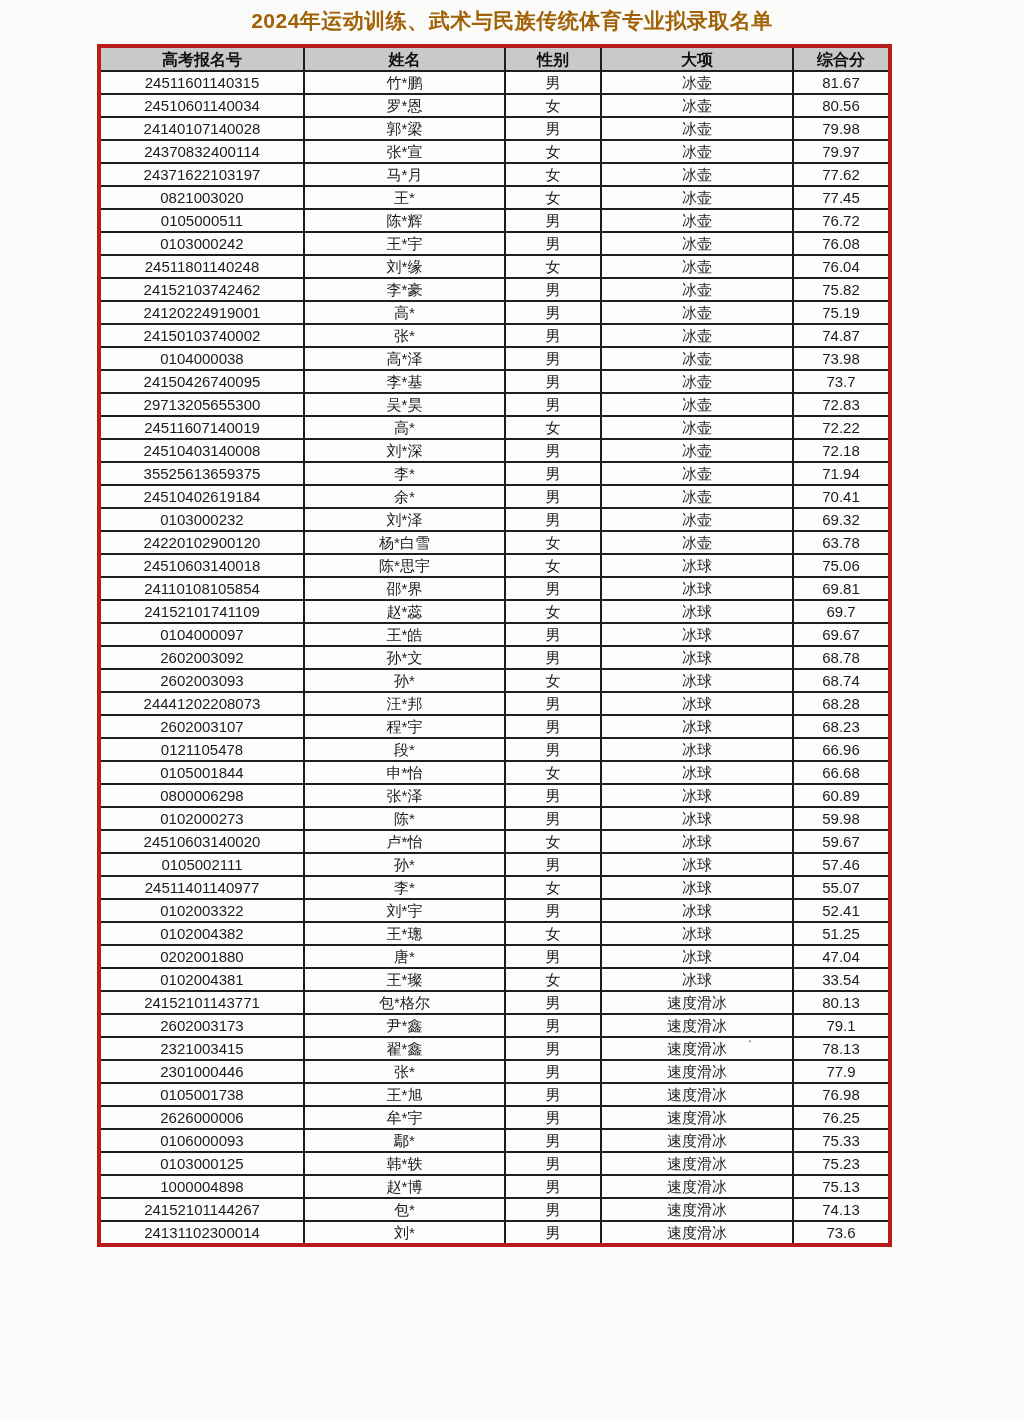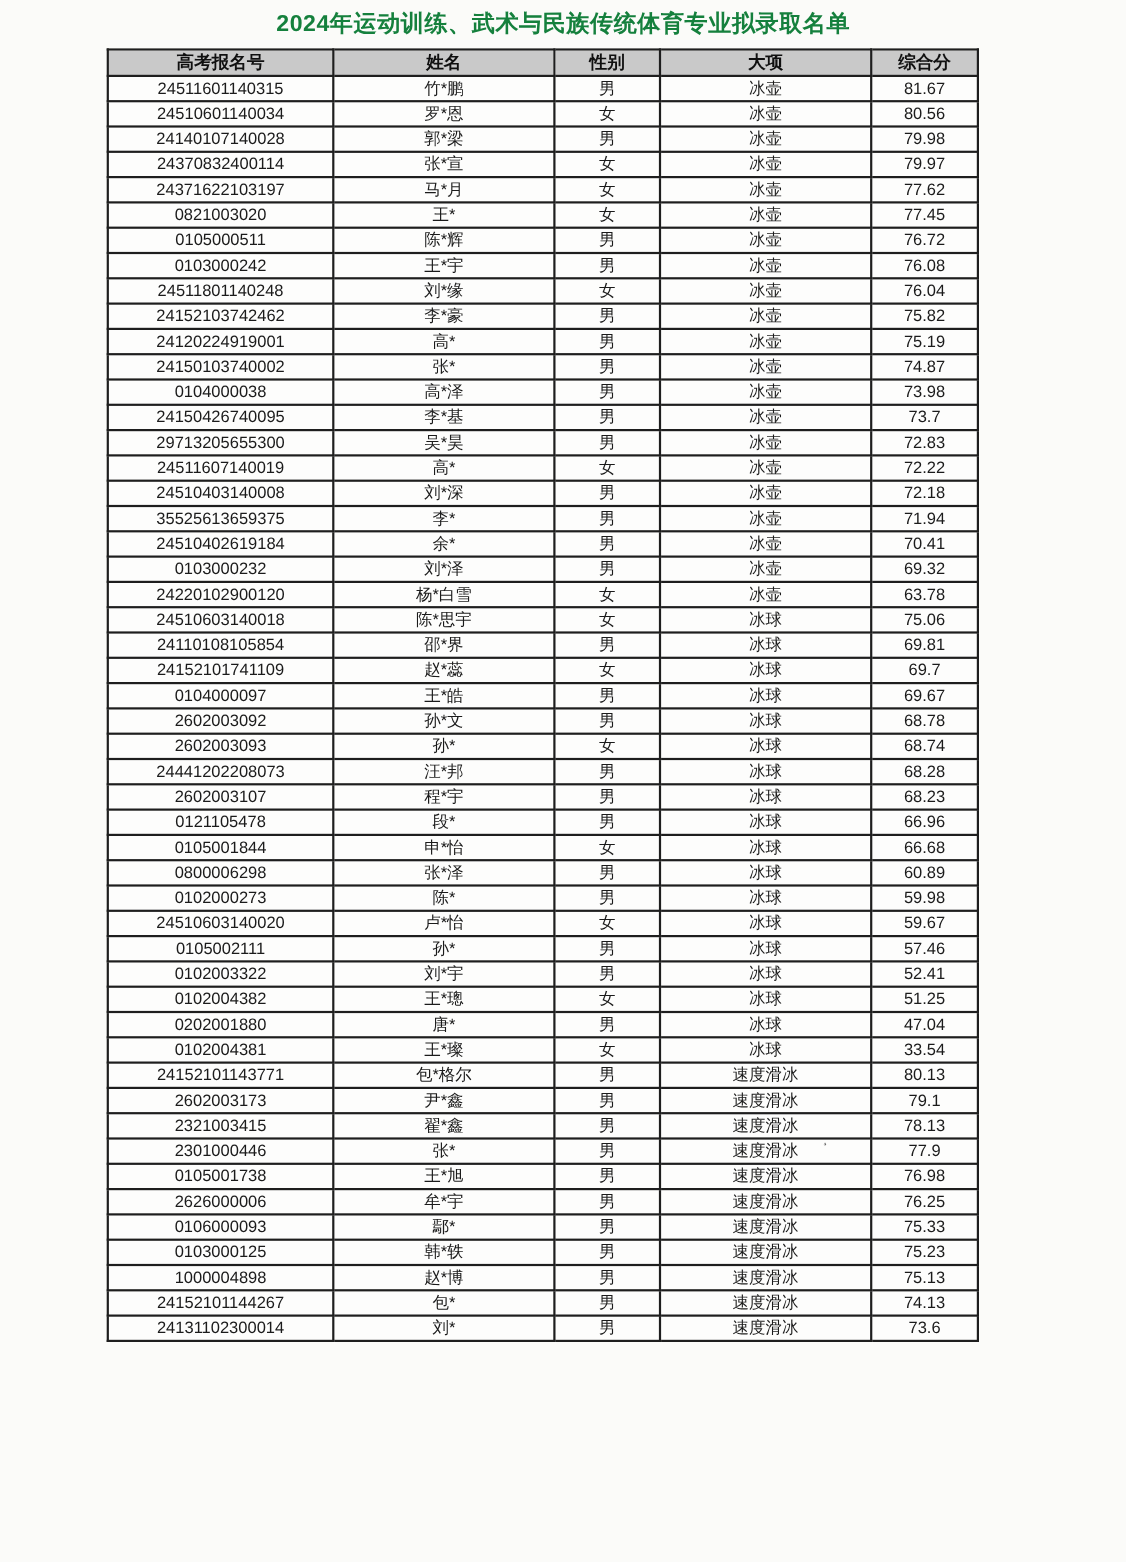--- a/index.html
+++ b/index.html
@@ -17,30 +17,30 @@
   }
   .page-title {
     position: absolute;
     top: 7px;
     left: 0;
     width: 100%;
     text-align: center;
     font-size: 21px;
     font-weight: bold;
     letter-spacing: 0.5px;
-    color: #15803d;
+    color: #a16207;
   }
   table.roster {
     position: absolute;
     left: 97px;
     top: 44px;
     width: 791px;
     border-collapse: collapse;
     table-layout: fixed;
-    border: 2px solid #b91c1c;
+    border: 4px solid #b91c1c;
   }
   .roster th, .roster td {
     border: 2px solid #1e1e1e;
     height: 21px;
     padding: 0;
     text-align: center;
     vertical-align: middle;
     white-space: nowrap;
     overflow: hidden;
     font-size: 15px;
@@ -332,20 +332,27 @@
         <td>59.67</td>
       </tr>
       <tr>
         <td>0105002111</td>
         <td>孙*</td>
         <td>男</td>
         <td>冰球</td>
         <td>57.46</td>
       </tr>
       <tr>
+        <td>24511401140977</td>
+        <td>李*</td>
+        <td>女</td>
+        <td>冰球</td>
+        <td>55.07</td>
+      </tr>
+      <tr>
         <td>0102003322</td>
         <td>刘*宇</td>
         <td>男</td>
         <td>冰球</td>
         <td>52.41</td>
       </tr>
       <tr>
         <td>0102004382</td>
         <td>王*璁</td>
         <td>女</td>

